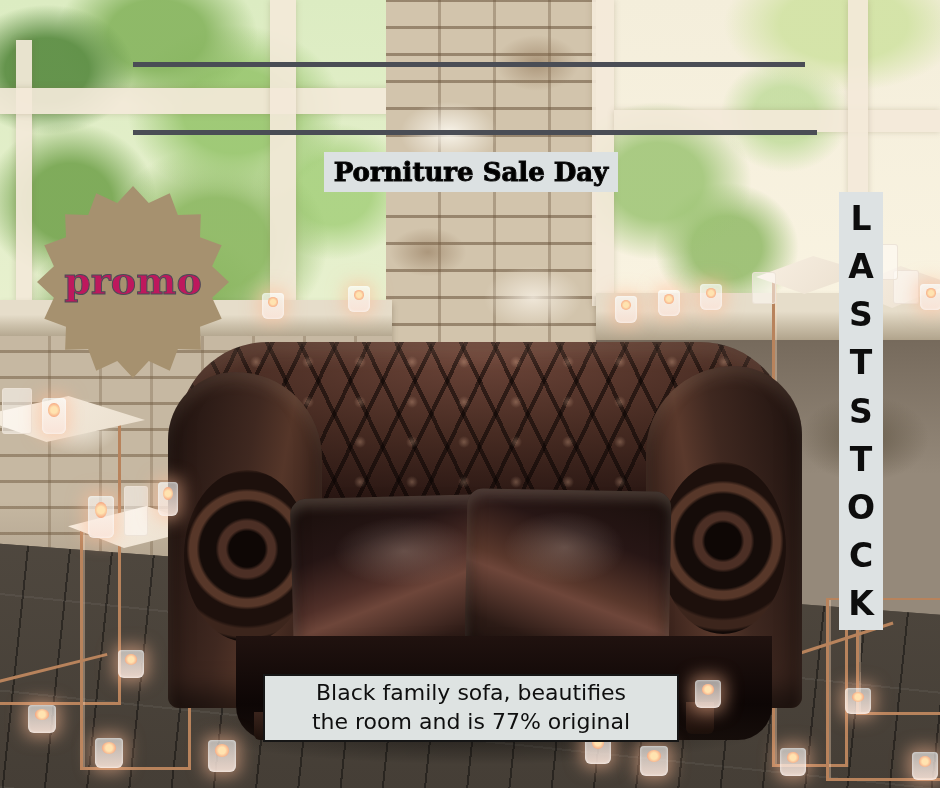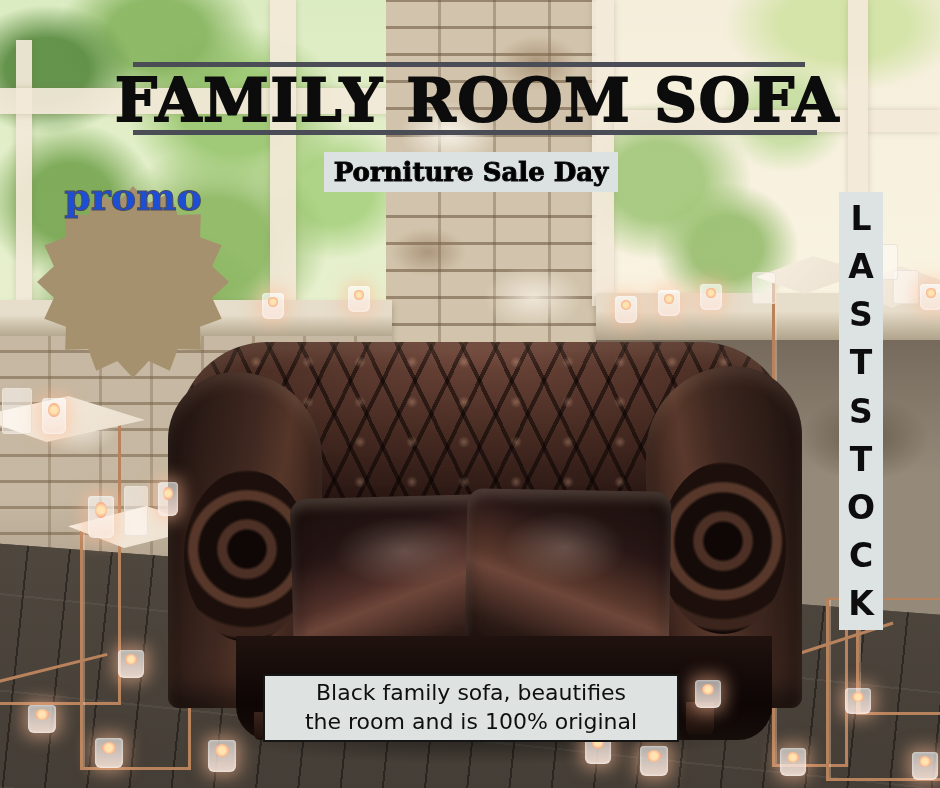--- a/index.html
+++ b/index.html
@@ -102,22 +102,22 @@
   
   .rule{background:#4a4d55;}
   .title{left:115px;top:66px;width:710px;text-align:center;color:#0c0c0c;
     font-family:"DejaVu Serif",serif;font-weight:900;font-size:59px;letter-spacing:2px;
     -webkit-text-stroke:2px #0c0c0c;white-space:nowrap;}
   .subtitle-box{left:324px;top:152px;width:294px;height:40px;background:#dce1e2;
     display:flex;align-items:center;justify-content:center;}
   .subtitle-box span{font-family:"DejaVu Serif",serif;font-weight:700;font-size:26px;color:#000000;
     -webkit-text-stroke:1px #0e0e0e;white-space:nowrap;}
   .badge{left:37px;top:186px;width:192px;height:192px;}
-  .badge-text{left:37px;top:176px;width:192px;height:192px;display:flex;flex-direction:column;
-    align-items:center;justify-content:space-between;color:#1d4ed8;font-family:"DejaVu Serif",serif;font-weight:900;}
+  .badge-text{left:37px;top:185px;width:192px;height:192px;display:flex;flex-direction:column;
+    align-items:center;justify-content:center;color:#be185d;font-family:"DejaVu Serif",serif;font-weight:900;}
   .badge-text .l1{font-size:38px;line-height:1.1;-webkit-text-stroke:1px #4a4c57;}
   .badge-text .l2{font-size:43px;line-height:1.1;-webkit-text-stroke:1px #4a4c57;}
   .side-banner{left:839px;top:192px;width:44px;height:438px;background:#dde2e3;
     display:flex;flex-direction:column;align-items:center;justify-content:space-between;
     padding:10px 0;box-sizing:border-box;}
   .side-banner span{font-weight:700;font-size:33px;line-height:1;color:#0d0d0d;}
   .caption-box{left:263px;top:674px;width:416px;height:68px;background:#dee3e2;border:2px solid #161616;
     display:flex;flex-direction:column;align-items:center;justify-content:center;box-sizing:border-box;}
   .caption-box span{font-weight:400;font-size:22px;line-height:1.3;color:#0f0f0f;white-space:nowrap;}
 </style>
@@ -184,21 +184,20 @@
   <div class="abs candle" style="left:95px;top:738px;width:28px;height:30px;"></div>
   <div class="abs candle" style="left:208px;top:740px;width:28px;height:32px;"></div>
   <div class="abs candle" style="left:585px;top:732px;width:26px;height:32px;"></div>
   <div class="abs candle" style="left:640px;top:746px;width:28px;height:30px;"></div>
   <div class="abs candle" style="left:695px;top:680px;width:26px;height:28px;"></div>
   <div class="abs candle" style="left:845px;top:688px;width:26px;height:26px;"></div>
   <div class="abs candle" style="left:780px;top:748px;width:26px;height:28px;"></div>
   <div class="abs candle" style="left:912px;top:752px;width:26px;height:28px;"></div>
 
   <div class="abs rule" style="left:133px;top:62px;width:672px;height:5px;"></div>
-  <div class="abs title">FAMILY ROOM SOFA</div>
   <div class="abs rule" style="left:133px;top:130px;width:684px;height:5px;"></div>
 
   <div class="abs subtitle-box">
     <span>Porniture Sale Day</span>
   </div>
 
   <svg class="abs badge" viewBox="0 0 200 200">
     <polygon fill="#a6916f" points="100,0 116.4,17.6 138.3,7.6 146.7,30.2 170.7,29.3 169.8,53.3 192.4,61.7 182.4,83.6 200,100 182.4,116.4 192.4,138.3 169.8,146.7 170.7,170.7 146.7,169.8 138.3,192.4 116.4,182.4 100,200 83.6,182.4 61.7,192.4 53.3,169.8 29.3,170.7 30.2,146.7 7.6,138.3 17.6,116.4 0,100 17.6,83.6 7.6,61.7 30.2,53.3 29.3,29.3 53.3,30.2 61.7,7.6 83.6,17.6"></polygon>
   </svg>
   <div class="abs badge-text">
@@ -212,16 +211,16 @@
     <span>T</span>
     <span>S</span>
     <span>T</span>
     <span>O</span>
     <span>C</span>
     <span>K</span>
   </div>
 
   <div class="abs caption-box">
     <span>Black family sofa, beautifies</span>
-    <span>the room and is 100% original</span>
+    <span>the room and is 77% original</span>
   </div>
 
 </div>
 
 </body></html>

